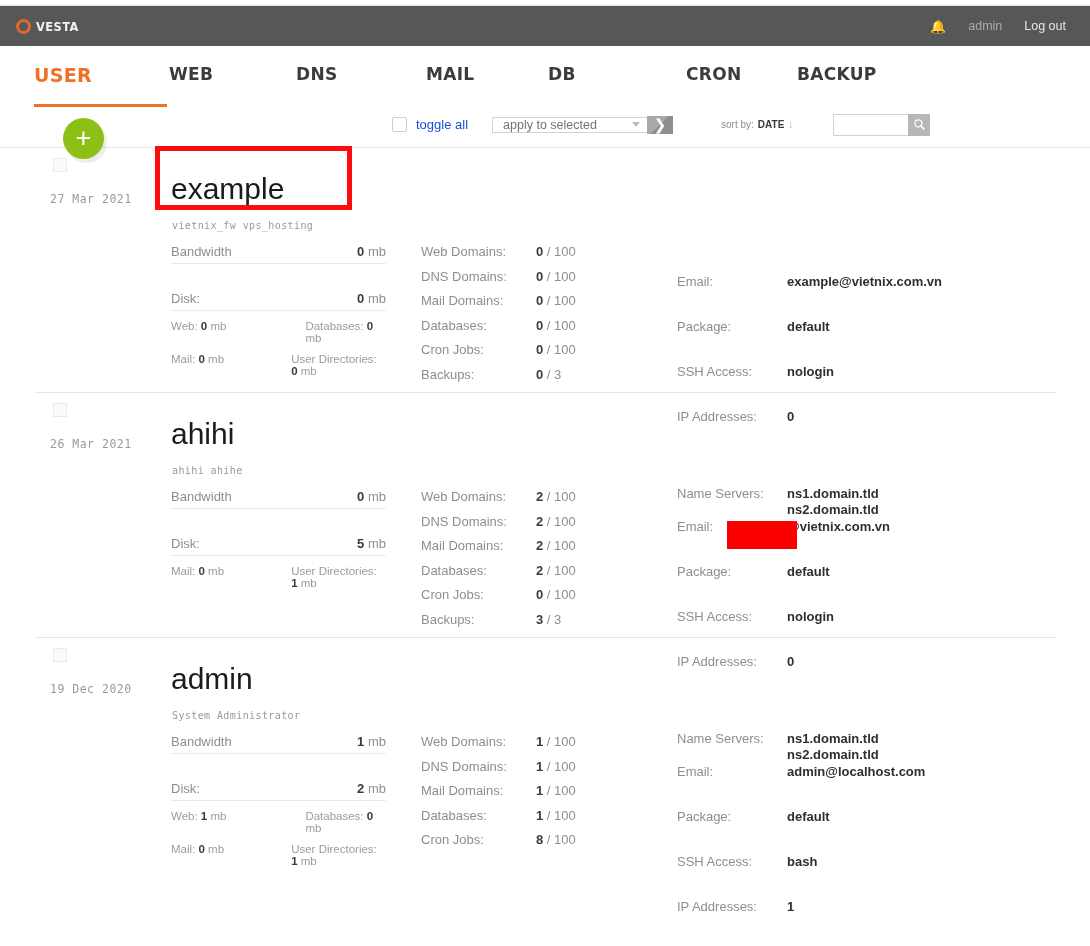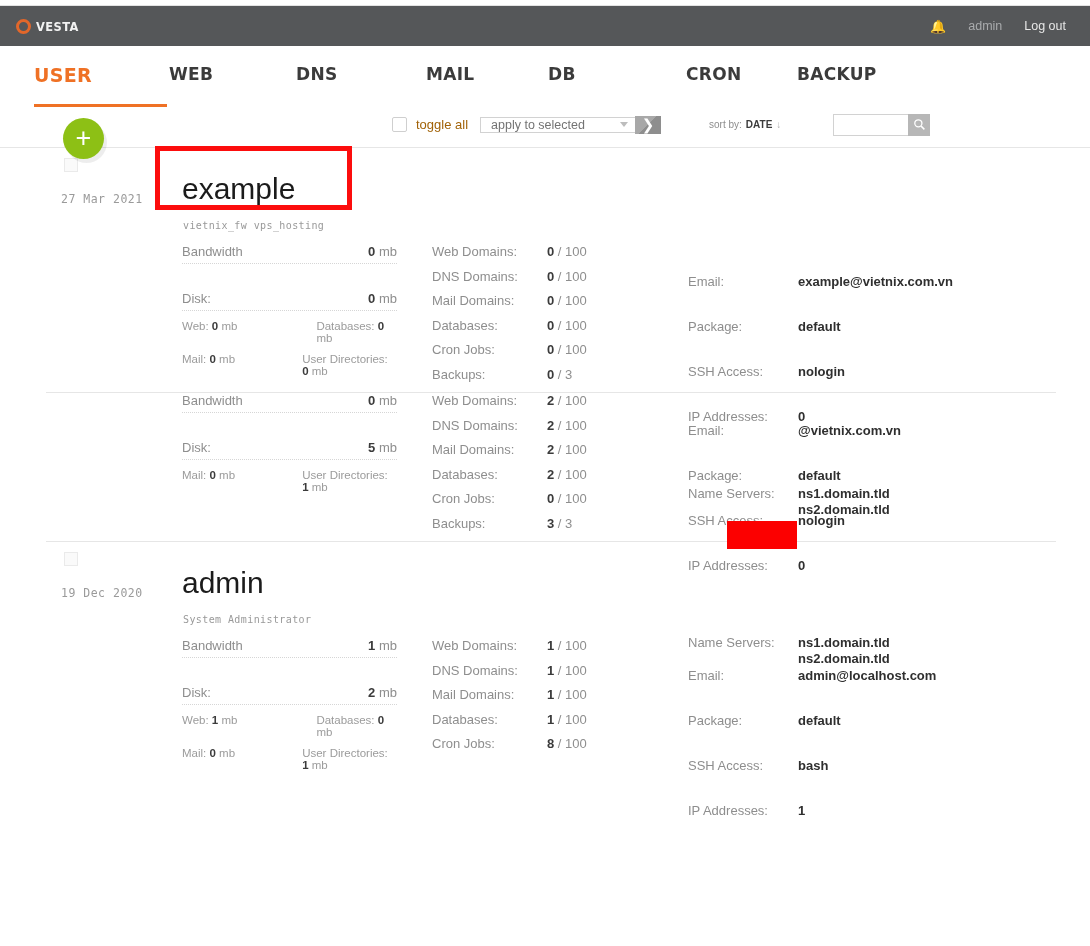--- a/index.html
+++ b/index.html
@@ -70,21 +70,21 @@
   
   .toolbar {
     height: 46px; border-bottom: 1px solid #e6e6e6;
     display:flex; align-items:center;
     position:relative; padding-left: 392px;
   }
   .tg-box {
     width:15px; height:15px; border:1px solid #cfcfcf; background:#fff;
     border-radius:2px; margin-right:9px; cursor:pointer;
   }
-  .tg-label { font-size:13px; color:#a16207; margin-right: 12px; text-align: right; }
+  .tg-label { font-size:13px; color:#1d4ed8; margin-right: 24px; text-align: right; }
   .select-wrap { display:flex; align-items:center; height: 26px; }
   .select-box {
     width: 155px; border:1px solid #d2d2d2; border-right:none; background:#fff;
     display:flex; align-items:center; justify-content:space-between;
     padding: 0 7px 0 10px; font-size:12.5px; color:#737373; cursor:pointer;
   }
   .caret { border-left:4px solid transparent; border-right:4px solid transparent;
            border-top:5px solid #bdbdbd; }
   .go-btn {
     width: 26px; background: linear-gradient(135deg,#a8a8a8 0%,#a8a8a8 49%,#8e8e8e 50%,#8e8e8e 100%);
@@ -100,21 +100,21 @@
     background:#fff; outline:none; font-size:12px; padding:0 5px;
   }
   .search-btn {
     width: 22px; height:22px; background:#b7b7b7; border:1px solid #b7b7b7;
     display:flex; align-items:center; justify-content:center; cursor:pointer;
   }
   .search-btn svg { display:block; }
 
   
   .rows { position:relative; }
-  .row { position:relative; padding: 0 0 0 12px; }
+  .row { position:relative; padding: 0 0 0 1px; }
   .row-sep { height:1px; background:#e6e6e6; margin: 0 34px; }
 
   .row-head { position:relative; height: 96px; }
   .row-chk {
     position:absolute; left: 52px; top: 10px;
     width:14px; height:14px; border:1px solid #eaeaea; background:#fafafa;
     cursor:pointer;
   }
   .row-date {
     position:absolute; left: 49px; top: 44px;
@@ -340,20 +340,26 @@
             <span>ns1.domain.tld</span><br>
             <span>ns2.domain.tld</span>
           </span>
         </div>
       </div>
     </div>
     <div class="row-sep"></div>
   </div>
 
   <div class="row">
+    <div class="row-head">
+      <div class="row-chk"></div>
+      <div class="row-date">26 Mar 2021</div>
+      <div class="row-title">ahihi</div>
+      <div class="row-sub">ahihi ahihe</div>
+    </div>
     <div class="stats">
       <div class="col-a">
         <div class="bw-line">
           <span>Bandwidth</span>
           <span class="val"><b>0</b> <span>mb</span></span>
         </div>
         <div class="dotted"></div>
         <div style="height:27px"></div>
         <div class="bw-line">
           <span>Disk:</span>

